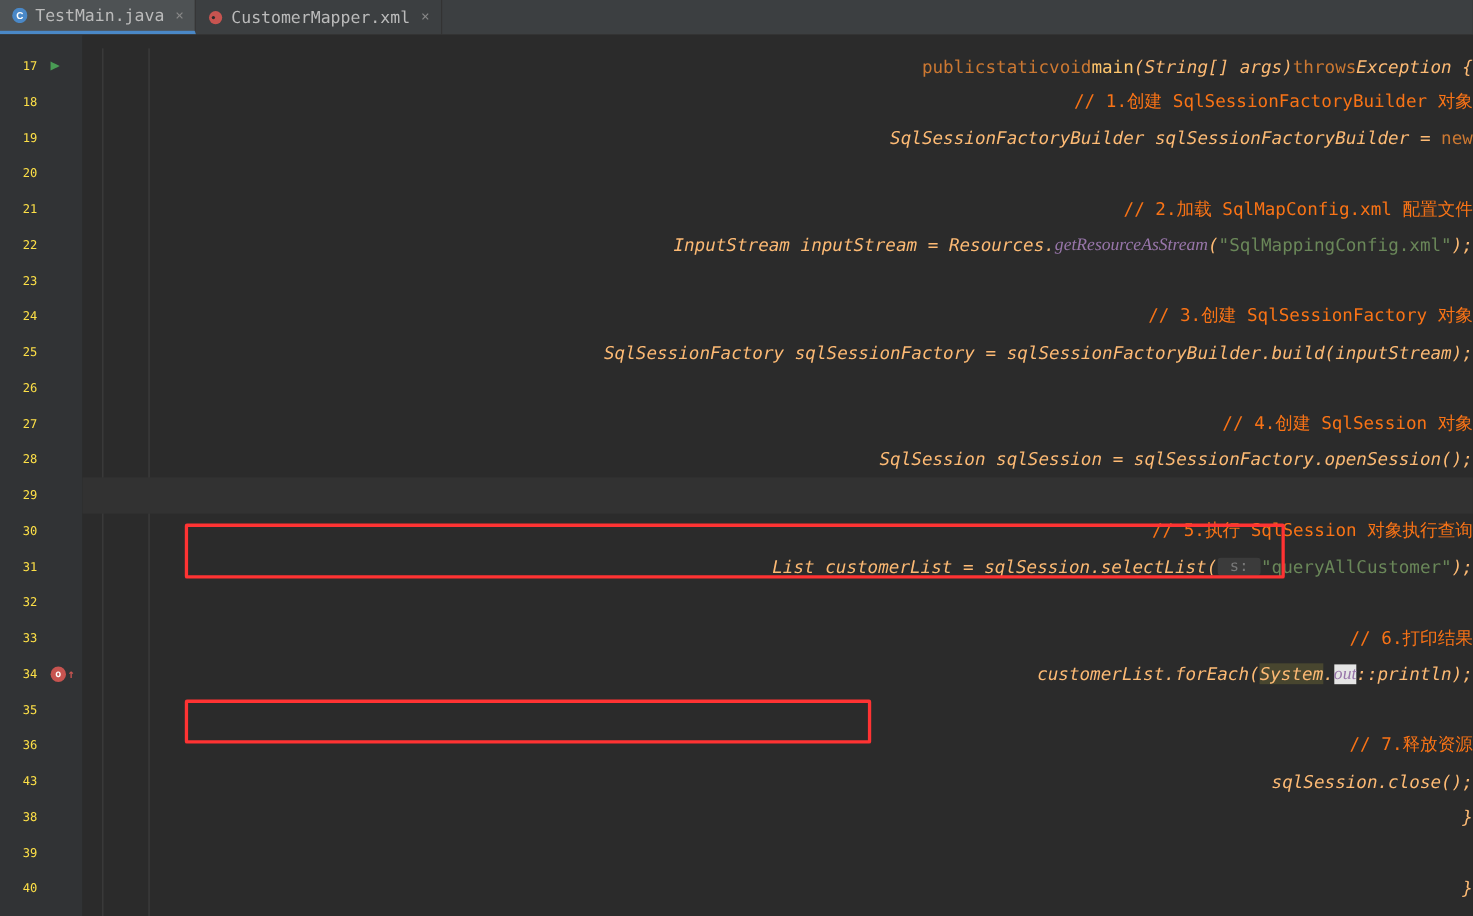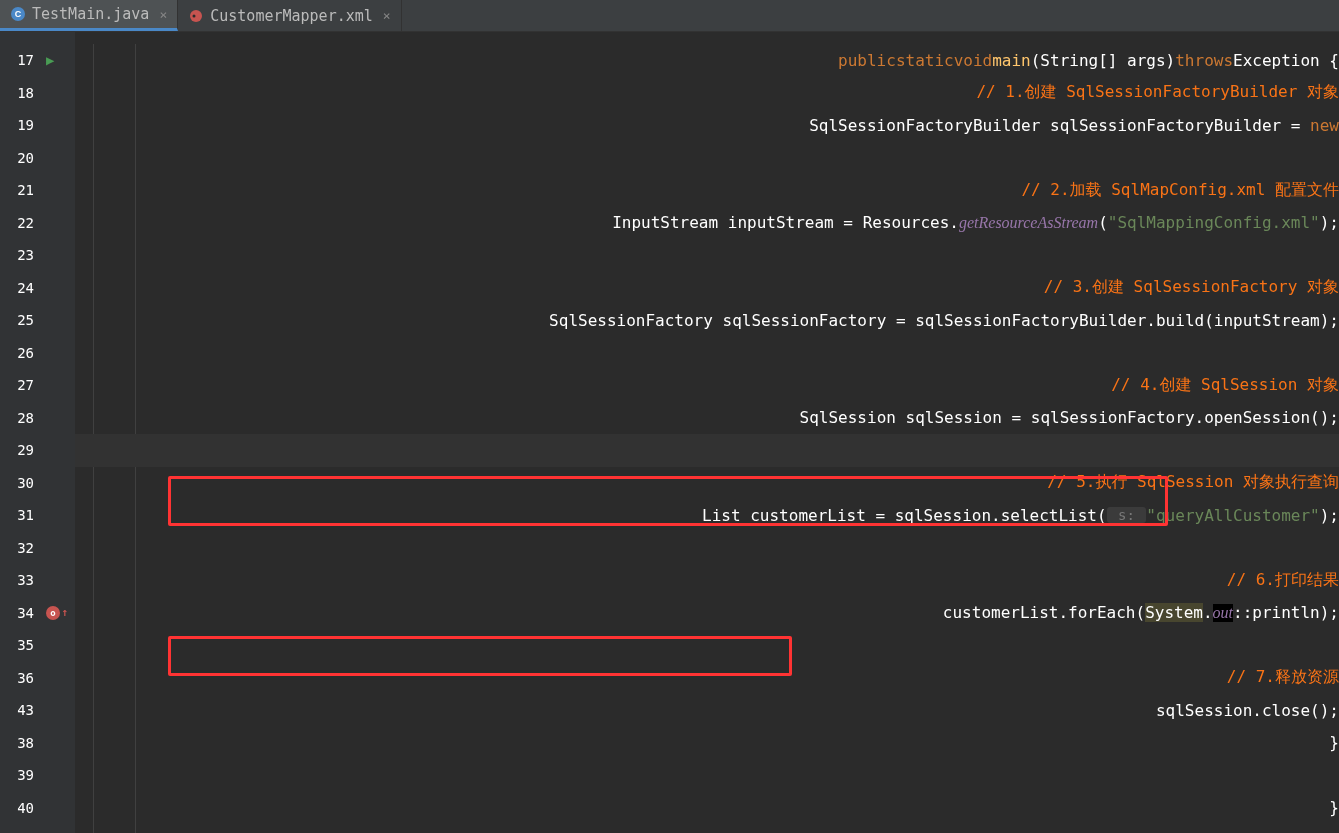--- a/index.html
+++ b/index.html
@@ -55,22 +55,22 @@
     }
     .gutter-row {
       height: 32.5px;
       display: flex;
       align-items: center;
       position: relative;
     }
     .line-num {
       width: 40px;
       text-align: right;
-      color: #ffffff;
-      font-size: 14px;
+      color: #fde047;
+      font-size: 11px;
       padding-right: 6px;
     }
     .gutter-icon {
       position: absolute;
       left: 46px;
       display: flex;
       align-items: center;
     }
     .run-icon {
       color: #499c54;
@@ -119,21 +119,21 @@
     .indent-guide {
       position: absolute;
       top: 12px;
       bottom: 0;
       width: 1px;
       background: #404040;
     }
     .kw { color: #cc7832; }
     .comment { color: #f97316; }
     .str { color: #6a8759; }
-    .name { color: #ffffff; }
+    .name { color: #fdba74; font-style: italic; }
     .sig-method{ color:#ffc66d;}
     .static-field{ color:#9876aa; font-style:italic;font-family:Liberation Serif, serif;}
     .hint{ background:#3b3b3b; color:#787878; padding:0 3px; border-radius:3px; font-size:14px;}
     .highlight-box {
       position: absolute;
       border: 3px solid #ff3333;
       pointer-events: none;
       border-radius: 2px;
     }
     .box1 { left: 93px; top: 444px; width: 1000px; height: 50px; }
@@ -259,21 +259,21 @@
       <div class="code-row">        <span class="comment">// 3.创建 SqlSessionFactory 对象</span></div>
       <div class="code-row">        <span class="name">SqlSessionFactory sqlSessionFactory = sqlSessionFactoryBuilder.build(inputStream);</span></div>
       <div class="code-row"></div>
       <div class="code-row">        <span class="comment">// 4.创建 SqlSession 对象</span></div>
       <div class="code-row">        <span class="name">SqlSession sqlSession = sqlSessionFactory.openSession();</span></div>
       <div class="code-row current-line"></div>
       <div class="code-row">        <span class="comment">// 5.执行 SqlSession 对象执行查询</span></div>
       <div class="code-row">        <span class="name">List<customer> customerList = sqlSession.selectList(</customer></span><span class="hint"> s: </span><span class="str">"queryAllCustomer"</span><span class="name">);</span></div>
       <div class="code-row"></div>
       <div class="code-row">        <span class="comment">// 6.打印结果</span></div>
-      <div class="code-row">        <span class="name">customerList.forEach(</span><span class="name" style="background:#48462f">System</span><span class="name">.</span><span class="static-field" style="background:#000000">out</span><span class="name">::println</span><span class="name">);</span></div>
+      <div class="code-row">        <span class="name">customerList.forEach(</span><span class="name" style="background:#48462f">System</span><span class="name">.</span><span class="static-field" style="background:#e5e5e5">out</span><span class="name">::println</span><span class="name">);</span></div>
       <div class="code-row"></div>
       <div class="code-row">        <span class="comment">// 7.释放资源</span></div>
       <div class="code-row">        <span class="name">sqlSession.close();</span></div>
       <div class="code-row">    <span class="name">}</span></div>
       <div class="code-row"></div>
       <div class="code-row"><span class="name">}</span></div>
       <div class="highlight-box box1"></div>
       <div class="highlight-box box2"></div>
     </div>
 </div>

